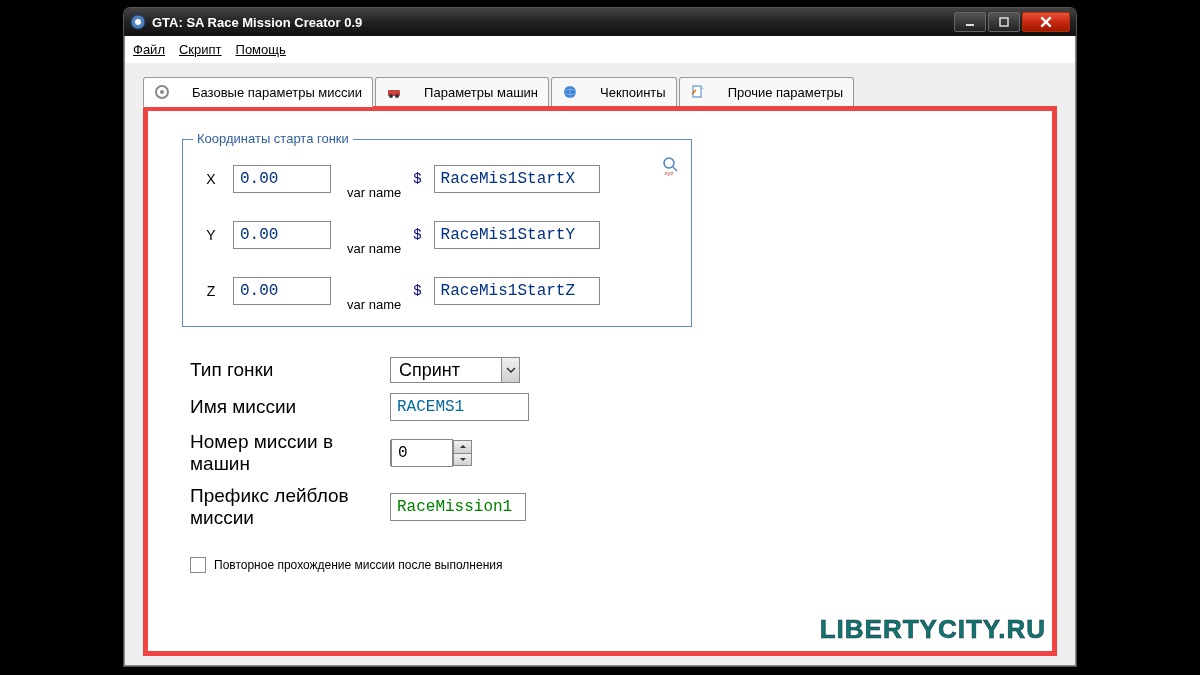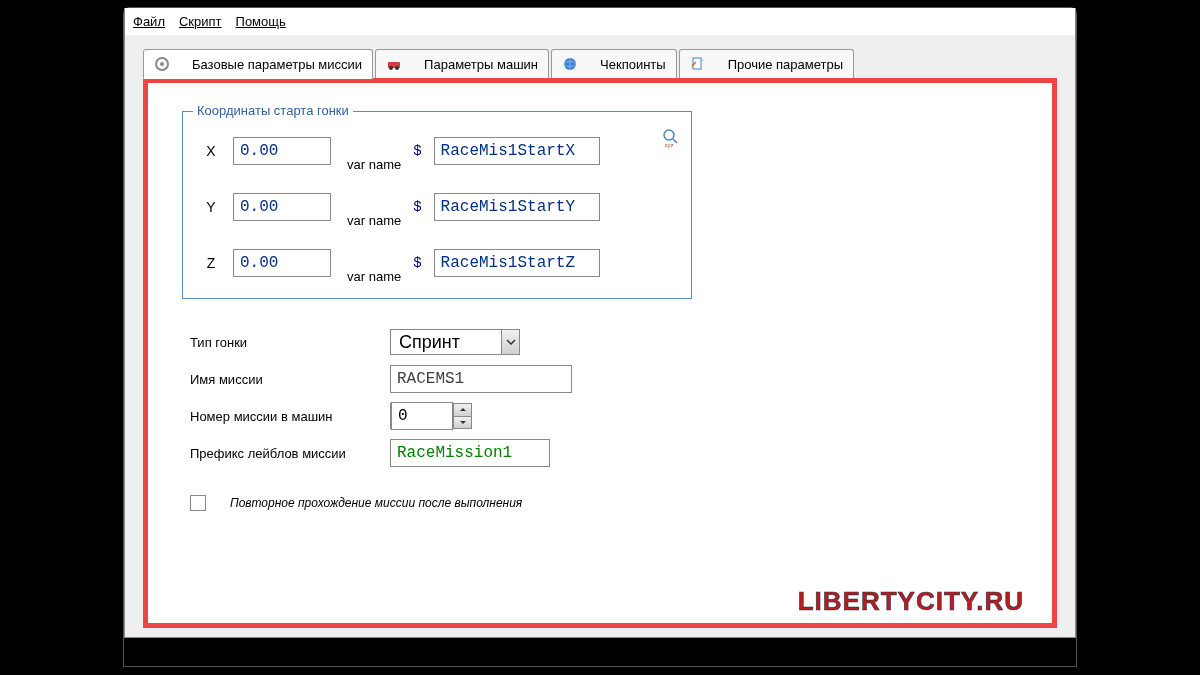--- a/index.html
+++ b/index.html
@@ -183,21 +183,21 @@
     margin-top: 30px;
     margin-left: 8px;
   }
   .form-row {
     display: flex;
     align-items: center;
     margin-bottom: 10px;
   }
   .form-row-label {
     width: 200px;
-    font-size: 13px;
+    font-size: 19px;
   }
   .select-wrap {
     display: inline-flex;
     border: 1px solid #888;
     height: 26px;
     align-items: center;
     background: #fff;
   }
   .select-display {
     padding: 0 8px;
@@ -207,22 +207,22 @@
   .select-arrow {
     width: 18px;
     height: 100%;
     background: linear-gradient(to bottom, #f0f0f0, #d0d0d0);
     border-left: 1px solid #888;
     display: flex;
     align-items: center;
     justify-content: center;
   }
   .mission-name-input {
-    width: 182px;
-    color: #404040;
+    width: 139px;
+    color: #0369a1;
   }
   .number-input-wrap {
     display: inline-flex;
     border: 1px solid #888;
     height: 26px;
     background: #fff;
     align-items: center;
   }
   .number-input {
     width: 62px;
@@ -242,56 +242,81 @@
     flex: 1;
     background: linear-gradient(to bottom, #f0f0f0, #d0d0d0);
     border-left: 1px solid #888;
     display: flex;
     align-items: center;
     justify-content: center;
     cursor: pointer;
   }
   .spinner-btn:first-child { border-bottom: 1px solid #888; }
   .prefix-input {
-    width: 160px;
+    width: 136px;
     color: #008000;
   }
   .checkbox-row {
     display: flex;
     align-items: center;
-    gap: 24px;
+    gap: 8px;
     margin-top: 28px;
     margin-left: 8px;
-    font-style: italic;
   }
   .checkbox {
     width: 16px;
     height: 16px;
     border: 1px solid #888;
     background: #fff;
     cursor: pointer;
   }
   .watermark {
     position: absolute;
     bottom: 6px;
-    right: 28px;
+    right: 6px;
     font-family: Arial, sans-serif;
     font-size: 26px;
     font-weight: bold;
     letter-spacing: 1px;
-    color: #b91c1c;
+    color: #0f766e;
     -webkit-text-stroke: 0.6px #1e3550;
     text-shadow: 1px 1px 0 #fff, -1px -1px 0 #fff;
   }
 </style>
 </head>
 <body>
 
 <div class="window-frame">
 
+  <div class="titlebar">
+    <span class="titlebar-icon">
+      <svg viewBox="0 0 16 16">
+          <circle cx="8" cy="8" r="7" fill="#5080c0" stroke="#204070"></circle>
+          <circle cx="8" cy="8" r="3" fill="#fff"></circle>
+        </svg>
+    </span>
+    <span class="titlebar-title">GTA: SA Race Mission Creator 0.9</span>
+    <div class="titlebar-buttons">
+      <div class="titlebar-btn">
+        <svg width="12" height="12" viewBox="0 0 12 12">
+            <rect x="2" y="8" width="8" height="2" fill="#ddd"></rect>
+          </svg>
+      </div>
+      <div class="titlebar-btn">
+        <svg width="12" height="12" viewBox="0 0 12 12">
+            <rect x="2" y="2" width="8" height="8" fill="none" stroke="#ddd" stroke-width="1.5"></rect>
+          </svg>
+      </div>
+      <div class="titlebar-btn close">
+        <svg width="14" height="14" viewBox="0 0 12 12">
+            <path d="M2 2 L10 10 M10 2 L2 10" stroke="#fff" stroke-width="2"></path>
+          </svg>
+      </div>
+    </div>
+  </div>
 
   <div class="window-body">
 
     <div class="menubar">
       <span class="menubar-item">Файл</span>
       <span class="menubar-item">Скрипт</span>
       <span class="menubar-item">Помощь</span>
     </div>
 
     <div class="tab-container">

